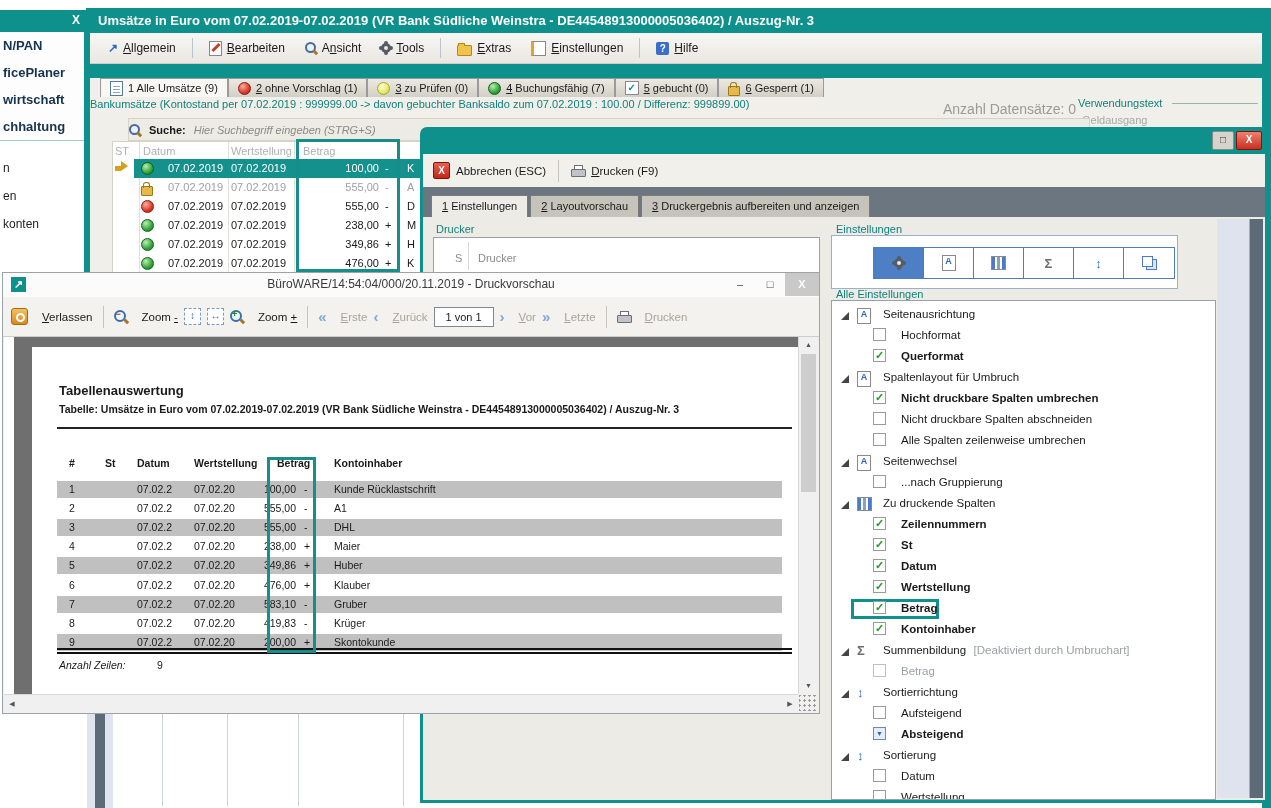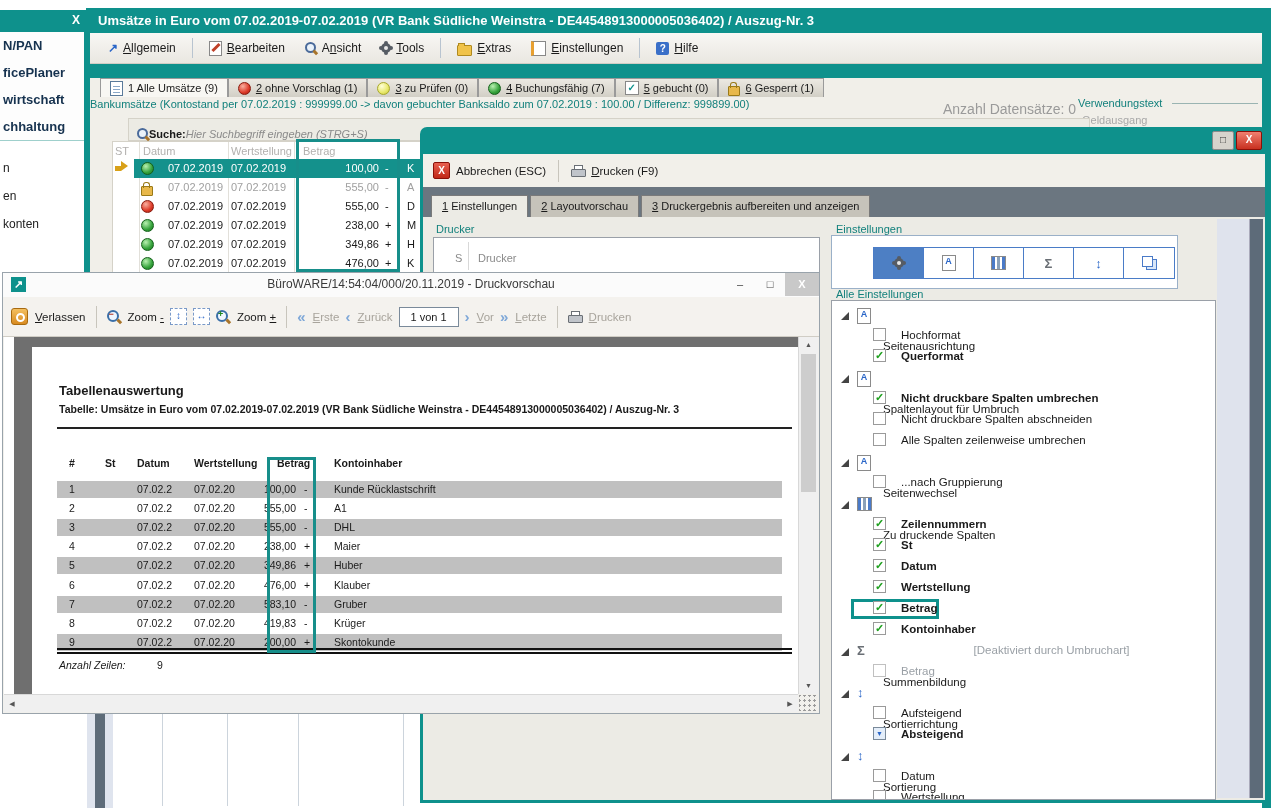--- a/index.html
+++ b/index.html
@@ -76,21 +76,21 @@
   #tabbar{left:100px;top:78px;height:19px;display:flex;align-items:flex-end;}
   .tab{display:flex;align-items:center;gap:5px;height:19px;padding:0 9px;font-size:11px;white-space:nowrap;
        background:linear-gradient(#ece9e2,#d2cfc6);border:1px solid #9a9a9a;border-bottom:none;box-sizing:border-box;}
   .tab.active{background:#f8f7f3;height:19px;}
   #bank-label{left:90px;top:98px;color:#12807c;font-size:11px;white-space:nowrap;}
   #anzahl{left:943px;top:101px;color:#9a9a9a;font-size:14px;}
   #verw-label{left:1078px;top:97px;color:#12807c;font-size:11px;}
   #verw-line{left:1172px;top:103px;width:86px;height:1px;background:#9ab4b2;}
   #verw-value{left:1082px;top:114px;color:#a8a8a8;font-size:11px;}
   #search-row{left:128px;top:118px;width:962px;height:23px;background:#ecebe4;border:1px solid #d5d2c8;box-sizing:border-box;
-              display:flex;align-items:flex-end;gap:0;padding-left:8px;}
+              display:flex;align-items:center;gap:8px;padding-left:0;}
   #search-label{font-weight:bold;}
   #search-ph{font-style:italic;color:#8a8a8a;}
   #bank-table{left:112px;top:141px;width:978px;height:131px;background:#fff;border:1px solid #d5d2c8;}
   .bh{position:absolute;top:3px;color:#b2b0ae;font-size:11px;}
   .bank-sep{position:absolute;top:0;width:1px;background:#e2e0da;}
   .bank-row{position:absolute;left:0;width:420px;height:19px;}
   .bank-row .sel{position:absolute;left:21px;right:0;top:0;bottom:0;background:#14918c;}
   .brc{position:absolute;top:3px;font-size:11px;}
   .bank-row.muted .brc{color:#a0a0a0;}
   .bank-row.selected .brc{color:#fff;}
@@ -123,21 +123,21 @@
   #dk-sep{position:absolute;left:45px;top:88px;width:1px;height:28px;background:#d8d8d8;}
   #einst-box{position:absolute;left:408px;top:81px;width:345px;height:52px;background:#fff;border:1px solid #9ab0c8;}
   #einst-btns{position:absolute;left:41px;top:11px;display:flex;border:1px solid #4a7cc7;}
   .ebtn{width:50px;height:30px;background:#fff;border-right:1px solid #4a7cc7;display:flex;align-items:center;justify-content:center;box-sizing:border-box;}
   .ebtn:last-child{border-right:none;}
   .ebtn.active{background:#4d7fc4;}
   #alle-box{position:absolute;left:408px;top:146px;width:383px;height:498px;background:#fff;border:1px solid #9aa0a8;overflow:hidden;}
   .tree-row{position:absolute;left:0;width:100%;height:21px;font-size:11.5px;}
   .tree-row .tri{position:absolute;left:9px;top:7px;}
   .ticon{position:absolute;left:25px;top:3px;}
-  .tlabel{position:absolute;left:51px;top:3px;white-space:nowrap;margin-top:32px;}
+  .tlabel{position:absolute;left:51px;top:3px;white-space:nowrap;}
   .tsuffix{position:absolute;left:51px;top:3px;color:#9aa0a6;white-space:nowrap;}
   .cb{position:absolute;left:41px;top:2px;width:13px;height:13px;background:#fff;border:1px solid #9a9a9a;box-sizing:border-box;
       color:#1fa01f;font-weight:bold;font-size:11px;line-height:11px;text-align:center;}
   .cb.dis{border-color:#c0c0c0;}
   .arrbox{position:absolute;left:41px;top:2px;width:13px;height:13px;background:#e4eefa;border:1px solid #7a8a9a;box-sizing:border-box;
           color:#2a66c8;font-size:7px;line-height:11px;text-align:center;}
   .clabel{position:absolute;left:69px;top:3px;white-space:nowrap;}
   .clabel.b{font-weight:bold;}
   .clabel.dis{color:#9aa0a6;}
   .tree-hl{position:absolute;left:19px;top:0;width:88px;height:20px;border:3px solid #0e918c;box-sizing:border-box;}
@@ -148,21 +148,21 @@
   #preview{left:2px;top:272px;width:816px;height:440px;background:#f1f0ec;border:1px solid #99a3ab;box-sizing:content-box;}
   #pv-titlebar{position:absolute;left:0;top:0;width:100%;height:24px;background:#fbfbfb;border-bottom:1px solid #c8d4dc;}
   #pv-icon{position:absolute;left:8px;top:4px;}
   #pv-title{position:absolute;left:0;right:0;top:4px;text-align:center;color:#3a3a3a;font-size:12px;}
   .pv-winbtn{position:absolute;top:0;width:30px;height:23px;text-align:center;line-height:23px;font-size:11px;color:#444;}
   #pv-min{right:64px;}
   #pv-max{right:34px;}
   #pv-close{right:0;width:34px;background:#c9c9c9;color:#fff;font-weight:bold;}
   #pv-toolbar{position:absolute;left:0;top:24px;width:100%;height:40px;background:#f4f2ee;border-bottom:1px solid #d0cdc5;
               display:flex;align-items:center;gap:6px;padding-left:8px;box-sizing:border-box;}
-  .pv-btn{display:flex;align-items:center;gap:7px;font-size:11.5px;white-space:nowrap;}
+  .pv-btn{display:flex;align-items:center;gap:14px;font-size:11.5px;white-space:nowrap;}
   .pv-btn .lbl{color:#1a1a1a;}
   .pv-btn.disabled .lbl{color:#a8a49c;}
   .chev{color:#7fa8d8;font-weight:bold;font-size:15px;}
   #pv-pagefield{width:58px;height:18px;background:#fff;border:1px solid #7a8a9a;font-size:11px;text-align:center;line-height:18px;}
   #pv-viewport{position:absolute;left:1px;top:64px;width:794px;height:357px;background:#fff;overflow:hidden;}
   #pv-dark-left{position:absolute;left:10px;top:0;width:18px;height:357px;background:#6f6f6f;}
   #pv-dark-top{position:absolute;left:10px;top:0;width:784px;height:10px;background:#6f6f6f;}
   #pv-page{position:absolute;left:28px;top:10px;width:766px;height:347px;background:#fff;font-size:10.5px;}
   #pv-heading{position:absolute;left:27px;top:36px;font-weight:bold;font-size:13px;}
   #pv-subheading{position:absolute;left:27px;top:56px;font-weight:bold;font-size:10.5px;white-space:nowrap;}

